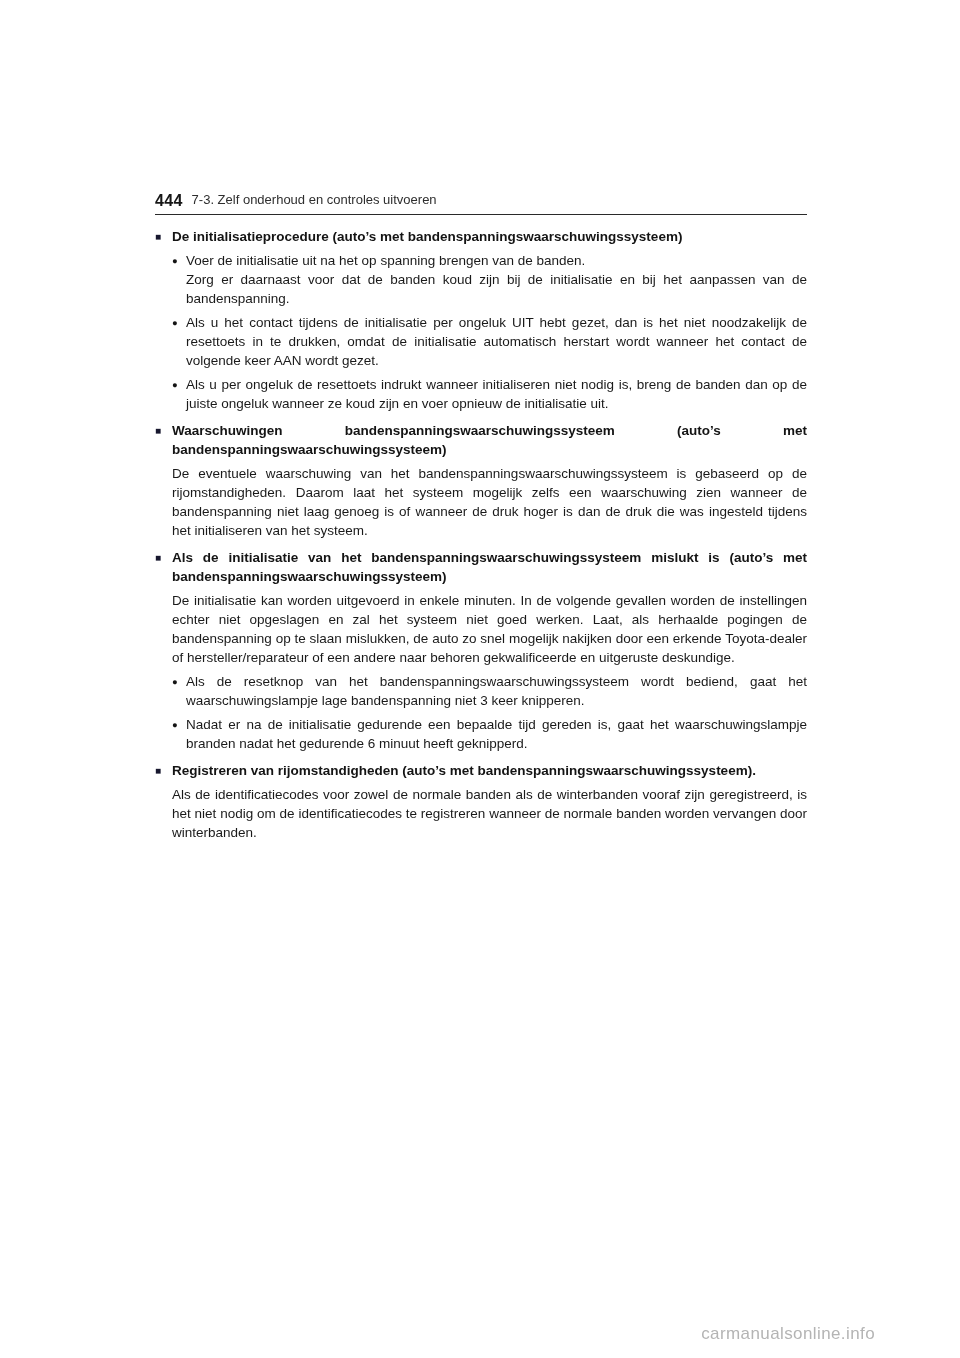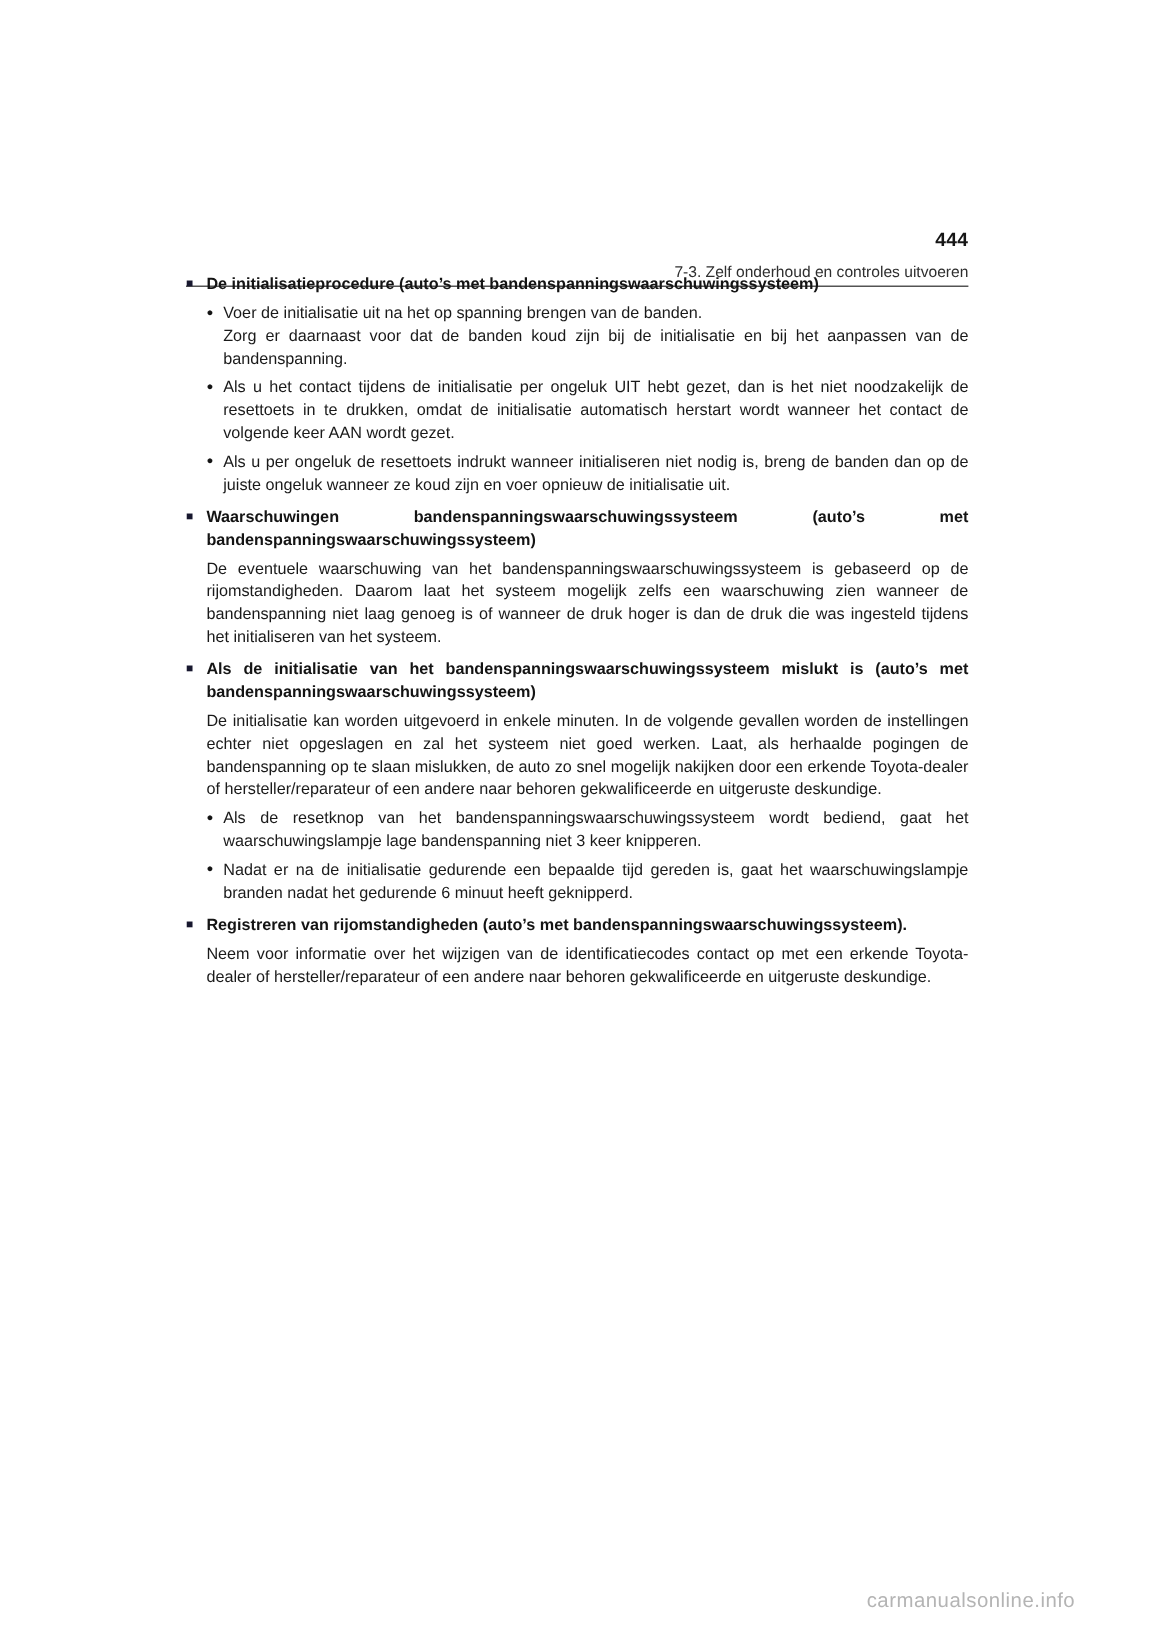--- a/index.html
+++ b/index.html
@@ -23,23 +23,22 @@
     width: 960px; height: 1358px;
     background: var(--paper);
   }
   .page-header {
     position: absolute;
     top: 192px; left: 155px;
     width: 652px;
   }
   .header-row {
     display: flex;
-    align-items: flex-end;
+    align-items: flex-start;
     gap: 9px;
-    flex-direction: column;
   }
   .page-number {
     font-weight: bold;
     font-size: 16px;
     letter-spacing: 0.3px;
     color: #161616;
   }
   .chapter-title {
     font-size: 13px;
     color: #2e2e2e;
@@ -91,21 +90,21 @@
     text-align: justify;
     white-space: pre-line;
   }
   .para {
     margin: 5px 0 0 17px;
     text-align: justify;
     white-space: pre-line;
   }
   .watermark {
     position: absolute;
-    right: 64px; bottom: 14px;
+    right: 85px; bottom: 14px;
     font-size: 17px;
     color: var(--watermark);
     letter-spacing: 0.4px;
   }
 </style>
 </head>
 <body>
 
 <div class="page">
 
@@ -157,19 +156,19 @@
         <div class="bullet">
           <span class="dot">●</span>
           <span class="bullet-text">Nadat er na de initialisatie gedurende een bepaalde tijd gereden is, gaat het waarschuwingslampje branden nadat het gedurende 6 minuut heeft geknipperd.</span>
         </div>
       </section>
       <section class="section">
         <div class="section-heading">
           <span class="sq">■</span>
           <span class="heading-text">Registreren van rijomstandigheden (auto’s met bandenspanningswaarschuwingssysteem).</span>
         </div>
-        <p class="para">Neem voor informatie over het wijzigen van de identificatiecodes contact op met een erkende Toyota-dealer of hersteller/reparateur of een andere naar behoren gekwalificeerde en uitgeruste deskundige.</p>
+        <p class="para">Als de identificatiecodes voor zowel de normale banden als de winterbanden vooraf zijn geregistreerd, is het niet nodig om de identificatiecodes te registreren wanneer de normale banden worden vervangen door winterbanden.</p>
       </section>
     </main>
 
   <div class="watermark">carmanualsonline.info</div>
 
 </div>
 
 </body></html>

